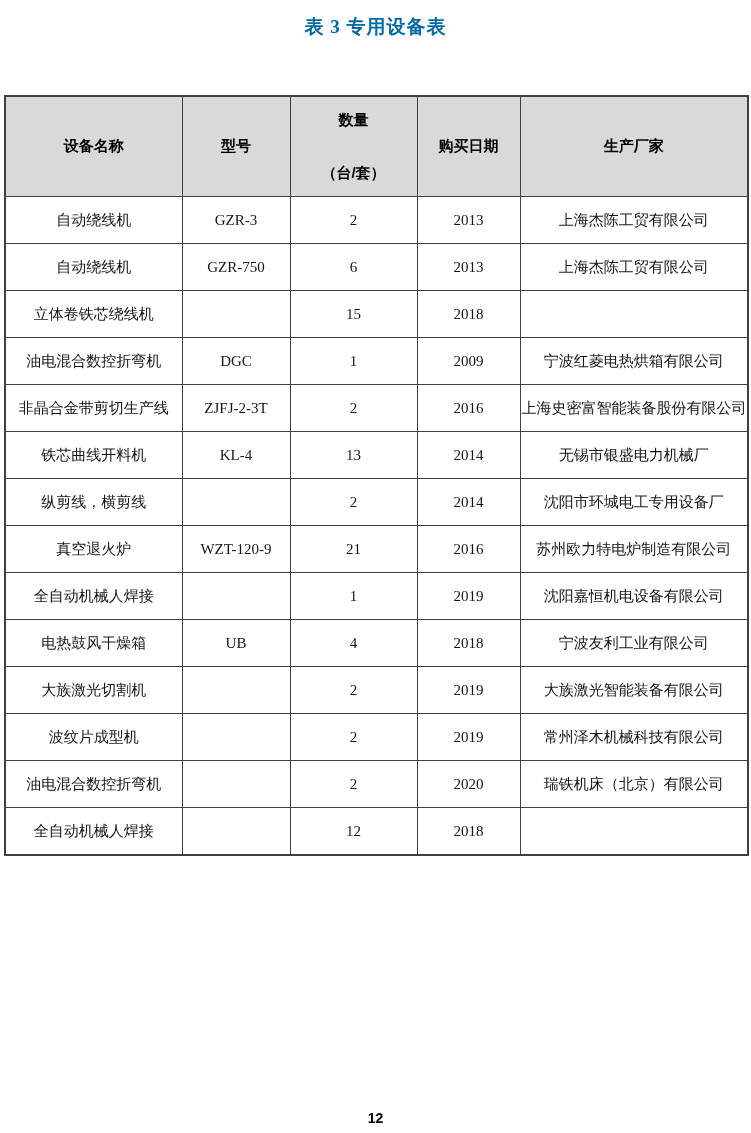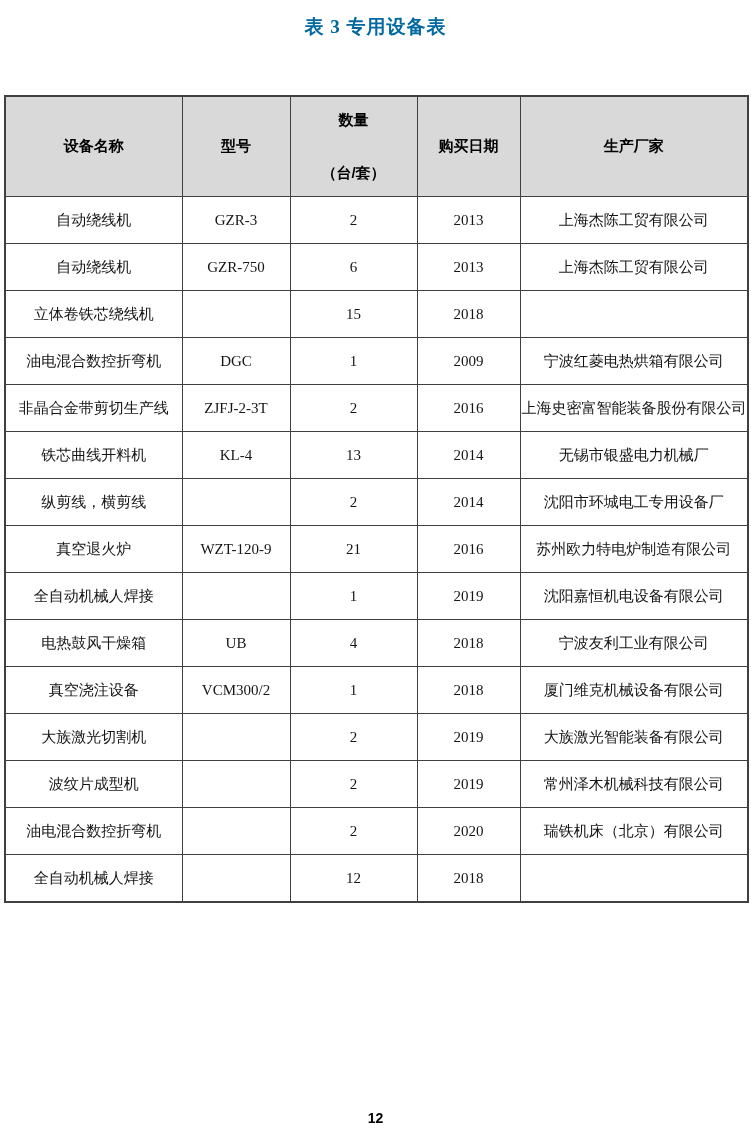--- a/index.html
+++ b/index.html
@@ -140,27 +140,20 @@
         <td>沈阳嘉恒机电设备有限公司</td>
       </tr>
       <tr>
         <td>电热鼓风干燥箱</td>
         <td>UB</td>
         <td>4</td>
         <td>2018</td>
         <td>宁波友利工业有限公司</td>
       </tr>
       <tr>
-        <td>真空浇注设备</td>
-        <td>VCM300/2</td>
-        <td>1</td>
-        <td>2018</td>
-        <td>厦门维克机械设备有限公司</td>
-      </tr>
-      <tr>
         <td>大族激光切割机</td>
         <td></td>
         <td>2</td>
         <td>2019</td>
         <td>大族激光智能装备有限公司</td>
       </tr>
       <tr>
         <td>波纹片成型机</td>
         <td></td>
         <td>2</td>

